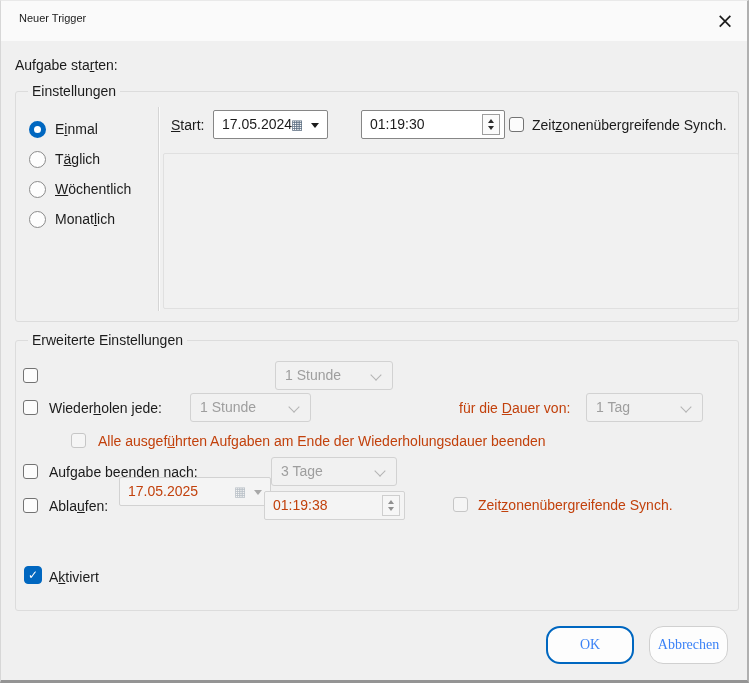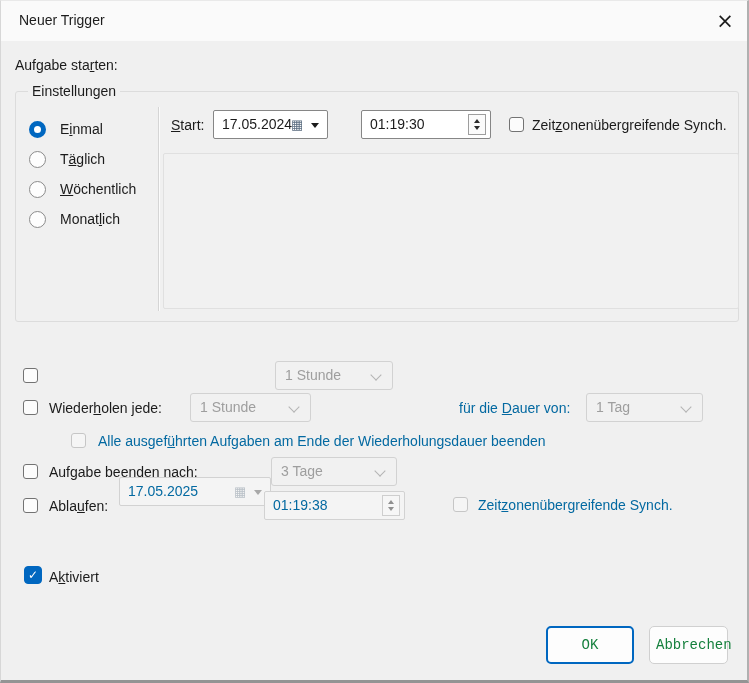--- a/index.html
+++ b/index.html
@@ -1,25 +1,25 @@
 <!DOCTYPE html>
 <html><head>
 <meta charset="utf-8">
 <style>
   html,body{margin:0;padding:0;background:#e8e8e8;font-family:"Liberation Sans","DejaVu Sans",sans-serif;}
   .dialog{position:relative;width:749px;height:683px;background:#f0f0f0;box-sizing:border-box;
     border-left:1px solid #d7d7d7;border-top:1px solid #e9e9e9;
     border-right:2px solid #b0b0b0;border-bottom:3px solid #949494;overflow:hidden;
     font-size:14px;color:#1b1b1b;}
   .titlebar{position:absolute;left:0;top:0;width:100%;height:40px;background:#fafafa;}
-  .title{position:absolute;left:18px;top:11px;font-size:14px;color:#1c1c1c;white-space:nowrap;}
+  .title{position:absolute;left:18px;top:11px;font-size:11px;color:#1c1c1c;white-space:nowrap;}
   .close{position:absolute;left:709px;top:5px;width:30px;height:30px;border:none;background:transparent;
     font-size:21px;line-height:30px;text-align:center;color:#1b1b1b;font-family:"DejaVu Sans",sans-serif;padding:0;cursor:pointer;}
   .lbl{position:absolute;white-space:nowrap;line-height:18px;}
-  .lbl.gray, .gray{color:#0369a1;}
+  .lbl.gray, .gray{color:#c2410c;}
   u{text-decoration:underline;}
   
   .group{position:absolute;border:1px solid #dcdcdc;border-radius:3px;}
   .legend{position:absolute;top:-10px;left:5px;background:#f0f0f0;padding:0 4px;white-space:nowrap;line-height:19px;margin-left:7px;}
   
   .combo{position:absolute;background:#ffffff;border:1px solid #8b8b8b;border-radius:3px;box-sizing:border-box;}
   .combo .txt{position:absolute;left:9px;top:4px;line-height:19px;white-space:nowrap;}
   .chev{position:absolute;right:12px;top:9px;width:7px;height:7px;border-right:1.4px solid #4f4f4f;border-bottom:1.4px solid #4f4f4f;transform:rotate(45deg);}
   .chev.lt{border-color:#b4b4b4;}
   .dd{position:absolute;background:#f1f1f1;border:1px solid #d2d2d2;border-radius:3px;box-sizing:border-box;color:#9e9e9e;}
@@ -34,30 +34,30 @@
   .spin{position:absolute;right:4px;top:3px;bottom:3px;width:18px;border:1px solid #9e9e9e;background:#fbfbfb;
     display:flex;flex-direction:column;align-items:center;justify-content:space-evenly;box-sizing:border-box;}
   .spin.dis{border-color:#cecece;background:#f6f6f6;}
   .sp-up{width:0;height:0;border-left:3.5px solid transparent;border-right:3.5px solid transparent;border-bottom:4.5px solid #2b2b2b;}
   .sp-dn{width:0;height:0;border-left:3.5px solid transparent;border-right:3.5px solid transparent;border-top:4.5px solid #2b2b2b;}
   .spin.dis .sp-up{border-bottom-color:#8f8f8f;}
   .spin.dis .sp-dn{border-top-color:#8f8f8f;}
   
   .radio{width:15px;height:15px;border-radius:50%;border:1px solid #8b8b8b;background:#fdfdfd;box-sizing:content-box;}
   .radio.sel{width:7px;height:7px;border:5px solid var(--accent);background:#ffffff;}
-  .rrow{position:absolute;display:flex;align-items:center;gap:14px;height:18px;}
+  .rrow{position:absolute;display:flex;align-items:center;gap:9px;height:18px;}
   .cb{position:absolute;width:15px;height:15px;border:1px solid #737373;border-radius:3px;background:#fcfcfc;box-sizing:border-box;}
   .cb.dis{border-color:#c6c6c6;background:#f5f5f5;}
   .cb.checked{width:18px;height:18px;background:var(--accent);border-color:var(--accent);color:#ffffff;
     font-size:12px;line-height:17px;text-align:center;border-radius:4px;}
   .sep{position:absolute;width:1px;background:#d5d5d5;border-right:1px solid #fbfbfb;}
   .panel{position:absolute;background:#f1f1f1;border:1px solid #e0e0e0;border-radius:2px;}
   
-  .btn{position:absolute;box-sizing:border-box;background:#fdfdfd;border:1px solid #d0d0d0;border-radius:5px;
-    font-size:14px;color:#15803d;text-align:center;font-family:Liberation Mono, monospace;cursor:pointer;}
+  .btn{position:absolute;box-sizing:border-box;background:#fdfdfd;border:1px solid #d0d0d0;border-radius:14px;
+    font-size:14px;color:#3b82f6;text-align:center;font-family:Liberation Serif, serif;cursor:pointer;}
   .btn.default{border:2px solid var(--accent);}
 </style>
 </head>
 <body>
 
 <div class="dialog" style="--accent:#0067c0">
 
   <div class="titlebar">
     <span class="title">Neuer Trigger</span>
     <button class="close">
@@ -89,32 +89,35 @@
   </div>
 
   <div class="sep" style="left:157px;top:106px;height:204px"></div>
 
   <span class="lbl" style="left:170px;top:115px"><u>S</u>tart:</span>
   <div class="field" style="left:212px;top:109px;width:115px;height:29px">
     <span class="txt">17.05.2024</span>
     <span class="calgrid">▦</span>
     <span class="tri-dn"></span>
   </div>
-  <div class="field" style="left:360px;top:109px;width:130px;height:29px">
+  <div class="field" style="left:360px;top:109px;width:144px;height:29px">
     <span class="txt">01:19:30</span>
     <span class="spin">
       <span class="sp-up"></span>
       <span class="sp-dn"></span>
     </span>
   </div>
   <span class="cb" style="left:508px;top:116px"></span>
   <span class="lbl" style="left:531px;top:115px">Zeit<u>z</u>onenübergreifende Synch.</span>
 
   <div class="panel" style="left:162px;top:152px;width:574px;height:154px"></div>
 
+  <div class="group" style="left:14px;top:339px;width:722px;height:269px">
+    <span class="legend">Erweiterte Einstellungen</span>
+  </div>
 
   <span class="cb" style="left:22px;top:367px"></span>
   <div class="dd" style="left:274px;top:360px;width:118px;height:29px">
     <span class="txt">1 Stunde</span>
     <span class="chev lt"></span>
   </div>
 
   <span class="cb" style="left:22px;top:399px"></span>
   <span class="lbl" style="left:48px;top:398px">Wieder<u>h</u>olen jede:</span>
   <div class="dd" style="left:189px;top:392px;width:121px;height:29px">

